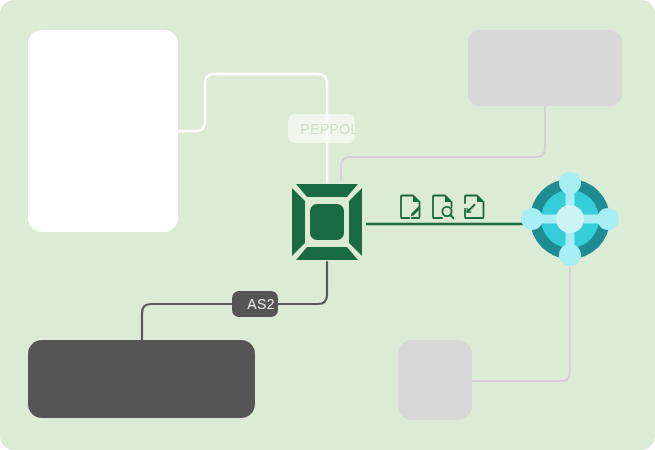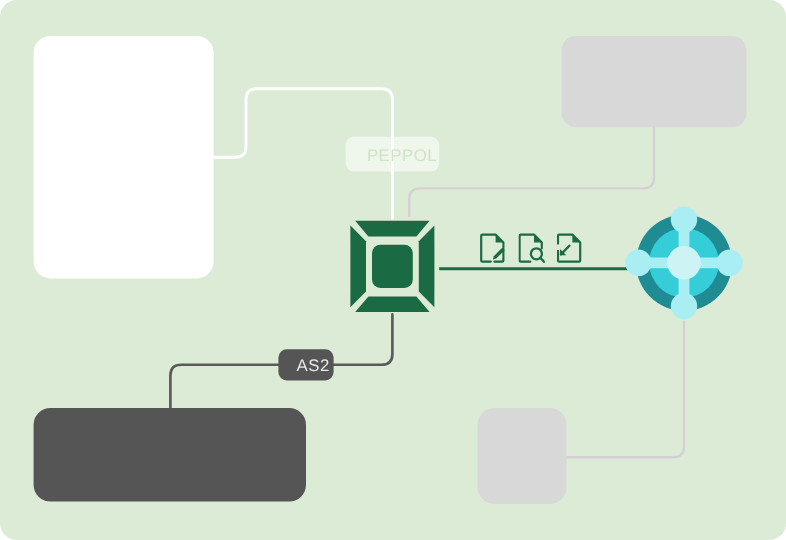--- a/index.html
+++ b/index.html
@@ -68,21 +68,21 @@
     align-items: center;
     justify-content: center;
     border-radius: 7px;
     font-size: 15px;
     letter-spacing: 0.4px;
     white-space: nowrap;
     box-sizing: border-box;
   }
   #pill-peppol {
     left: 288px; top: 114px;
-    width: 78px; height: 29px;
+    width: 67px; height: 29px;
     background: rgba(255,255,255,0.55);
     color: #cfe3c6;
     font-size: 14px;
     padding-left: 16px;
   }
   #pill-as2 {
     left: 232px; top: 291px;
     width: 46px; height: 26px;
     background: #555555;
     color: #e8e8e8;

